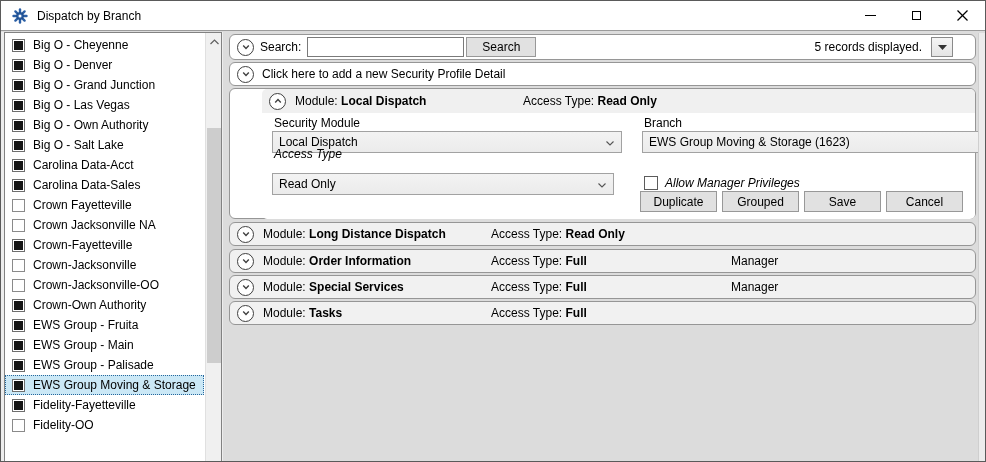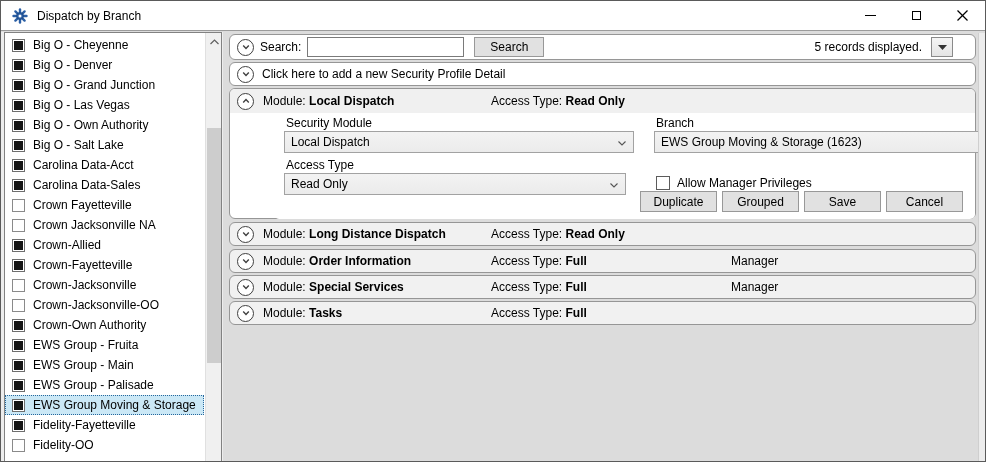--- a/index.html
+++ b/index.html
@@ -36,45 +36,45 @@
   .panel { position:absolute; left:6px; right:9px; background:#fff; border:1px solid #969696; border-radius:6px; }
 
   .row-flex { display:flex; align-items:center; height:100%; }
   .chev { width:17px; height:17px; flex:0 0 17px; border:1px solid #3f3f3f; border-radius:50%; background:#fff; display:flex; align-items:center; justify-content:center; margin-left:7px; cursor:pointer; }
 
   
   .panel-search { top:2px; height:26px; }
   .search-label { margin-left:6px; }
   .search-input { margin-left:6px; width:157px; height:20px; border:1px solid #7a7a7a; background:#fff; font:inherit; padding:0 4px; }
   .btn { height:20px; background:#e1e1e1; border:1px solid #989898; font:inherit; font-size:12px; cursor:pointer; }
-  .btn-search { margin-left:10px; width:70px; }
+  .btn-search { margin-left:2px; width:70px; }
   .records-text { margin-left:auto; }
   .records-drop { margin-left:9px; margin-right:22px; width:22px; height:20px; background:linear-gradient(#f5f5f5,#e4e4e4); border:1px solid #8a8a8a; display:flex; align-items:center; justify-content:center; cursor:pointer; }
 
   
   .panel-add { top:30px; height:24px; cursor:pointer; }
   .add-label { margin-left:8px; }
 
   
-  .panel-expanded { top:56px; height:131px; }
+  .panel-expanded { top:56px; height:131px;padding-left:32px; }
   .sec-header { height:24px; background:#f0f0f0; border-radius:5px 5px 0 0; display:flex; align-items:center; cursor:pointer; }
   .sec-header .module-group { margin-left:9px; width:228px; white-space:nowrap; }
   .sec-header .access-group { width:240px; white-space:nowrap; }
   .sec-header b, .coll-header b { font-weight:bold; }
-  .sec-body { position:relative; height:106px; background:#fff; border-radius:0 0 5px 5px;margin-left:44px; }
+  .sec-body { position:relative; height:106px; background:#fff; border-radius:0 0 5px 5px; }
   .fld-label { position:absolute; font-size:12px; }
   .combo { position:absolute; height:22px; background:linear-gradient(#f3f3f3,#ebebeb); border:1px solid #a2a2a2; display:flex; align-items:center; padding:0 22px 0 6px; cursor:pointer; white-space:nowrap; overflow:hidden; }
   .combo .combo-arrow { position:absolute; right:6px; top:6px; }
   .lab-secmod { left:12px; top:3px; }
   .combo-secmod { left:10px; top:18px; width:350px; }
   .lab-branch { left:382px; top:3px; }
   .combo-branch { left:380px; top:18px; width:366px; }
-  .lab-access { left:12px; top:45px; }
+  .lab-access { left:12px; top:34px;font-style:italic; }
   .combo-access { left:10px; top:60px; width:342px; }
-  .mgr-check { position:absolute; left:382px; top:63px; display:flex; align-items:center; gap:7px; cursor:pointer; }
+  .mgr-check { position:absolute; left:382px; top:63px; display:flex; align-items:center; gap:7px; cursor:pointer;font-style:italic; }
   .mgr-check .cb2 { width:14px; height:14px; border:1px solid #5c5c5c; background:#fff; }
   .btn-row { position:absolute; right:12px; bottom:7px; display:flex; gap:5px; }
   .btn-row .btn { width:77px; height:21px; }
 
   
   .panel-coll { height:24px; background:#f1f1f1; }
   .coll-header { display:flex; align-items:center; height:100%; cursor:pointer; }
   .coll-header .module-group { margin-left:9px; width:228px; white-space:nowrap; }
   .coll-header .access-group { width:240px; white-space:nowrap; }
   .coll-header .extra-group { white-space:nowrap; }
@@ -155,24 +155,20 @@
         <div class="list-item">
     <span class="cb unchecked"></span>
     <span class="lbl">Crown Fayetteville</span>
   </div>
         <div class="list-item">
     <span class="cb unchecked"></span>
     <span class="lbl">Crown Jacksonville NA</span>
   </div>
         <div class="list-item">
     <span class="cb checked"></span>
-    <span class="lbl">Crown-Allied</span>
-  </div>
-        <div class="list-item">
-    <span class="cb checked"></span>
     <span class="lbl">Crown-Fayetteville</span>
   </div>
         <div class="list-item">
     <span class="cb unchecked"></span>
     <span class="lbl">Crown-Jacksonville</span>
   </div>
         <div class="list-item">
     <span class="cb unchecked"></span>
     <span class="lbl">Crown-Jacksonville-OO</span>
   </div>

